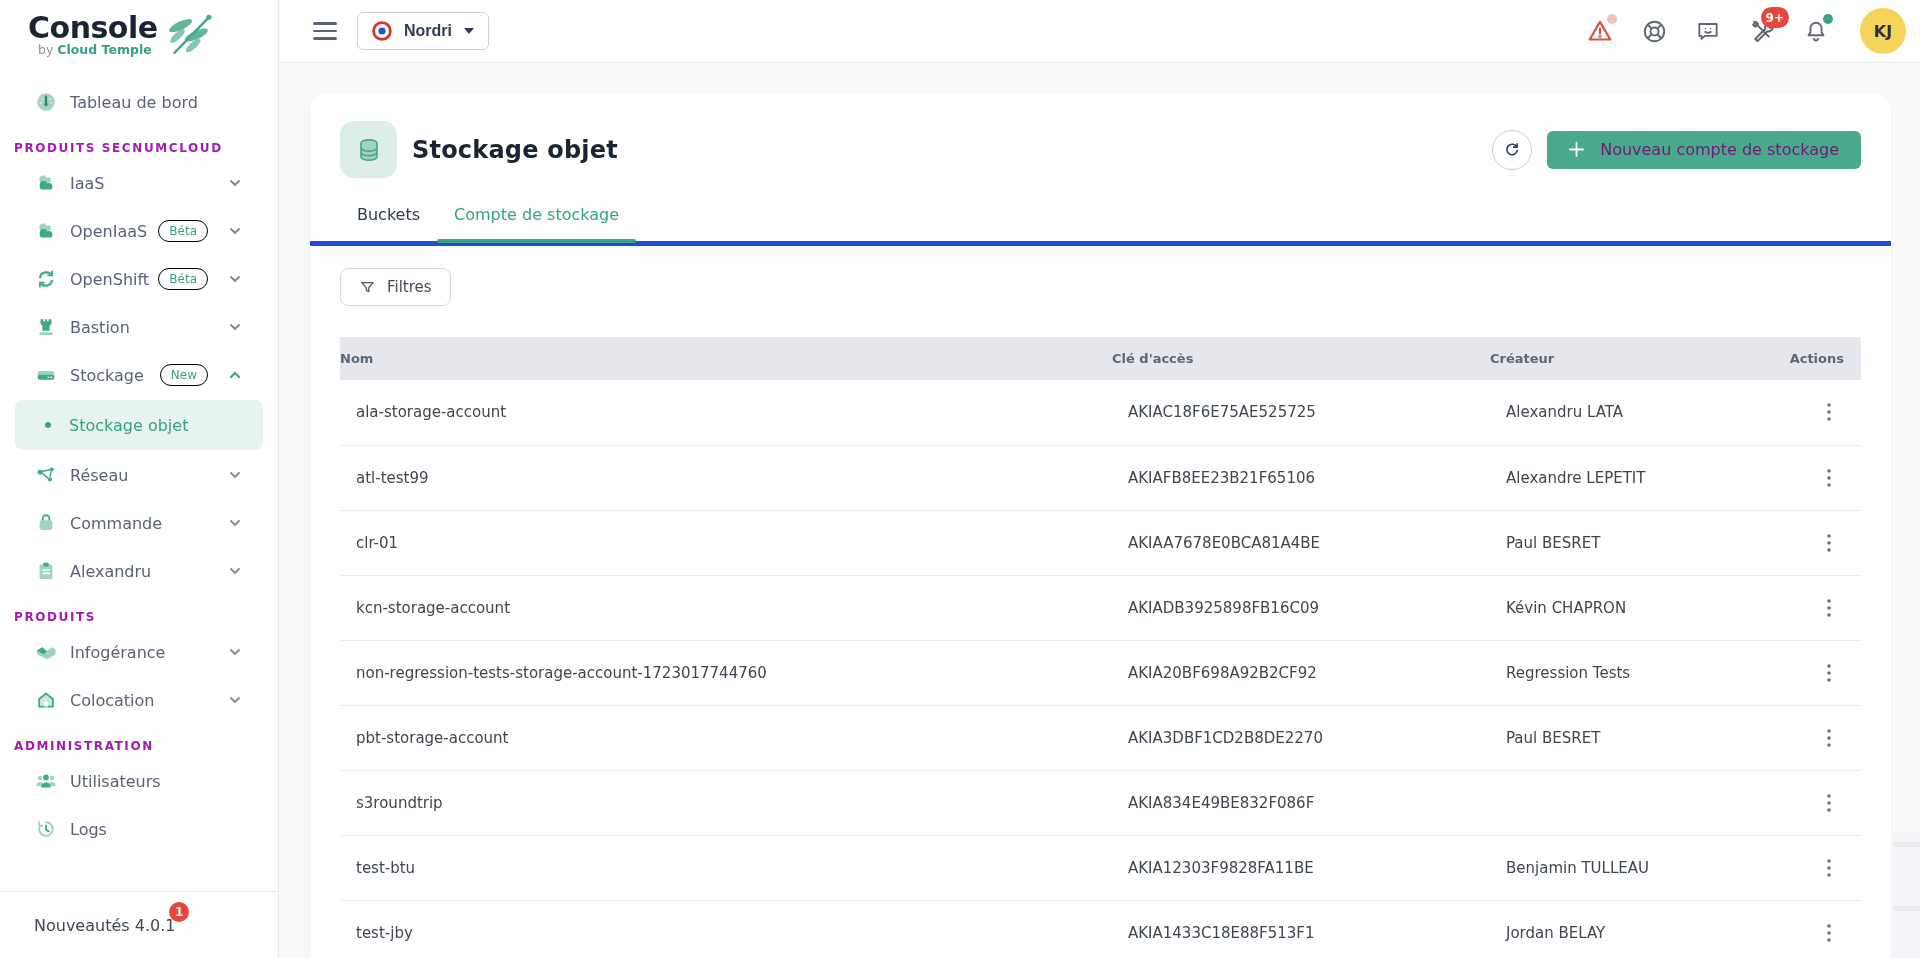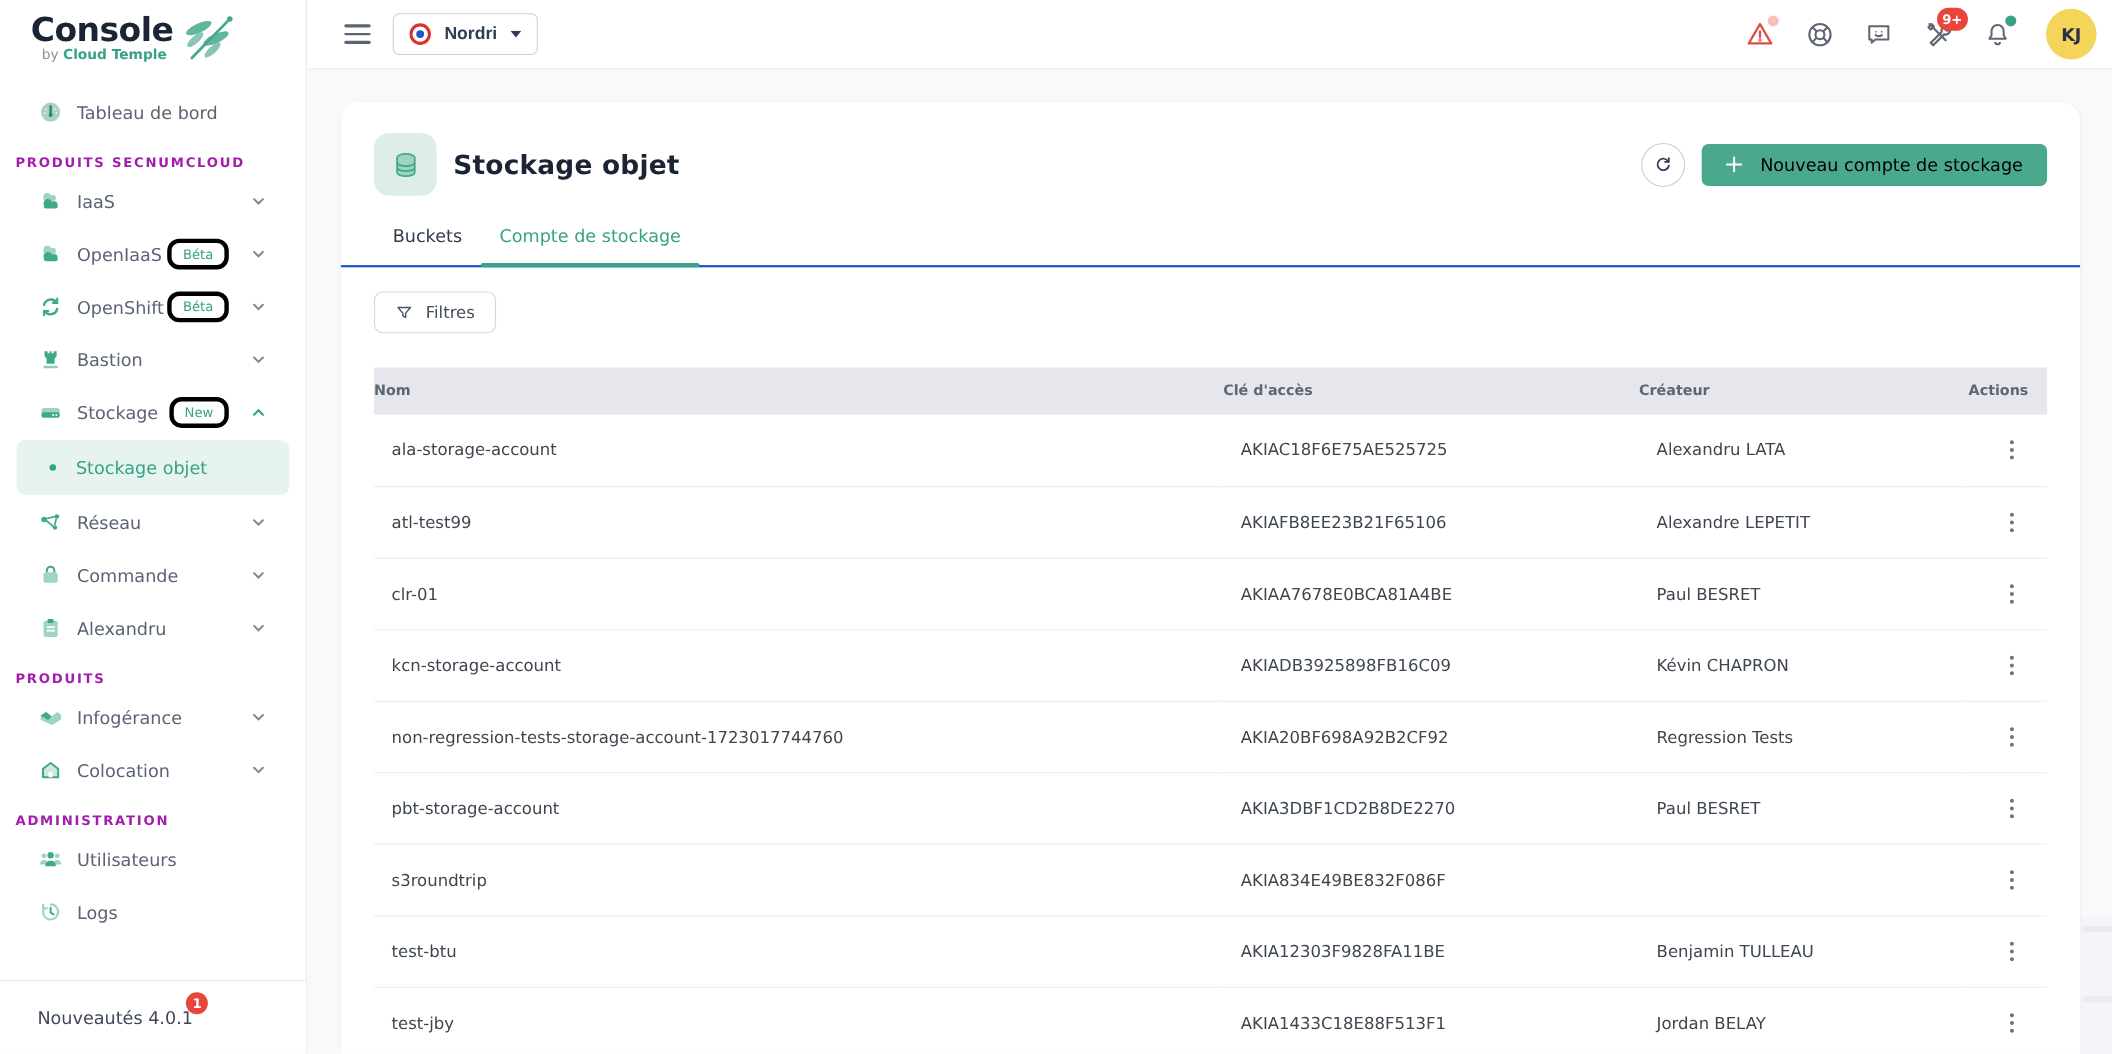--- a/index.html
+++ b/index.html
@@ -10,21 +10,21 @@
   .sidebar { position:absolute; left:0; top:0; width:279px; height:958px; background:#fff; border-right:1px solid #e9ebee; z-index:5; }
   .logo { display:flex; align-items:flex-start; padding:12px 0 0 28px; cursor:pointer; }
   .logo-text { display:flex; flex-direction:column; }
   .logo-name { font-size:30px; font-weight:800; letter-spacing:-0.5px; color:#1b2434; line-height:32px; }
   .logo-byline { font-size:12.5px; margin-top:-2px; padding-left:10px; color:#8b93a2; }
   .logo-byline b { color:#35a186; }
   .nav { position:absolute; top:70px; left:0; right:0; bottom:68px; overflow:hidden; }
   .nav-item { position:relative; display:flex; align-items:center; height:48px; padding:0 70px 0 34px; font-size:16px; font-weight:500; color:#5a6374; cursor:pointer; }
   .nav-item .nav-icon { width:24px; height:24px; margin-right:12px; display:inline-flex; align-items:center; justify-content:center; flex:0 0 24px; }
   .nav-chevron { position:absolute; right:36px; top:50%; transform:translateY(-50%); display:inline-flex; }
-  .nav-badge { margin-left:auto; border:4px solid #000000; color:#3aa188; font-size:12px; border-radius:11px; padding:3px 10px; white-space:nowrap; }
+  .nav-badge { margin-left:auto; border:1px solid #000000; color:#3aa188; font-size:12px; border-radius:11px; padding:3px 10px; white-space:nowrap; }
   .nav-section-title { margin:15px 0 4px; padding:0 14px; font-size:12px; font-weight:bold; letter-spacing:1.6px; color:#a21caf; }
   .nav-top-gap { height:8px; }
   .nav-subitem { position:relative; display:flex; align-items:center; height:50px; margin:1px 15px; padding-left:30px; border-radius:8px; background:#e7f3ee; color:#35a186; font-size:16px; font-weight:500; cursor:pointer; }
   .nav-subitem .bullet { width:6px; height:6px; border-radius:50%; background:#35a186; margin-right:18px; }
   .sidebar-footer { position:absolute; left:0; right:0; bottom:0; height:67px; border-top:1px solid #e9ebee; background:#fff; }
   .whats-new { position:relative; display:inline-block; margin:24px 0 0 34px; font-size:16px; color:#3f4856; cursor:pointer; }
   .whats-new-badge { position:absolute; right:-14px; top:-14px; min-width:20px; height:20px; border-radius:10px; background:#e8453c; color:#fff; font-size:12px; font-weight:bold; display:flex; align-items:center; justify-content:center; padding:0 6px; }
 
   
   .topbar { position:absolute; left:280px; right:0; top:0; height:63px; background:#fff; border-bottom:1px solid #e9ebee; display:flex; align-items:center; padding:0 14px 0 33px; z-index:4; }
@@ -39,22 +39,22 @@
   .count-badge { position:absolute; top:-10px; right:-13px; background:#e8453c; color:#fff; font-size:12px; font-weight:bold; border-radius:11px; min-width:25px; height:21px; display:flex; align-items:center; justify-content:center; padding:0 5px; }
   .avatar { width:46px; height:46px; border-radius:50%; background:#f5d45a; color:#263149; font-weight:bold; font-size:16px; display:flex; align-items:center; justify-content:center; margin-left:4px; cursor:pointer; }
 
   
   .content { position:absolute; left:280px; right:0; top:64px; bottom:0; }
   .card { position:absolute; left:30px; top:29px; width:1581px; height:1100px; background:#fff; border-radius:16px; box-shadow:0 1px 3px rgba(25,35,55,0.06); overflow:hidden; }
   .card-header { display:flex; align-items:center; padding:28px 30px 0 30px; }
   .page-icon-tile { width:57px; height:57px; border-radius:14px; background:#ddeee7; display:flex; align-items:center; justify-content:center; }
   .page-title { font-size:24px; font-weight:bold; color:#1b2434; margin-left:15px; letter-spacing:0.2px; }
   .refresh-btn { margin-left:auto; width:40px; height:40px; border-radius:50%; border:1px solid #c9cfd8; background:#fff; display:flex; align-items:center; justify-content:center; cursor:pointer; }
-  .new-btn { margin-left:15px; height:38px; border:none; border-radius:6px; background:#4aa98c; color:#000000; font-size:16px; font-family:inherit; display:flex; align-items:center; gap:16px; padding:0 22px; cursor:pointer; }
-  .tabs { display:flex; margin-top:27px; padding:0 30px; border-bottom:2px solid #1d4ed8; }
+  .new-btn { margin-left:15px; height:38px; border:none; border-radius:6px; background:#4aa98c; color:#701a75; font-size:16px; font-family:inherit; display:flex; align-items:center; gap:16px; padding:0 22px; cursor:pointer; }
+  .tabs { display:flex; margin-top:27px; padding:0 30px; border-bottom:5px solid #1d4ed8; }
   .tab { position:relative; padding:0 17px 17px; font-size:16px; font-weight:500; color:#2f3a4a; cursor:pointer; }
   .tab.active { color:#35a186; }
   .tab.active::after { content:""; position:absolute; left:0; right:0; bottom:-2px; height:4px; border-radius:3px; background:#3aa389; }
   .filters-row { padding:22px 30px 0; }
   .filter-btn { display:inline-flex; align-items:center; gap:11px; border:1px solid #d4d9df; border-radius:8px; background:#fff; padding:9px 18px; font-size:15px; color:#424b5a; font-family:inherit; cursor:pointer; }
 
   table.data { width:1521px; margin:31px 30px 0; border-collapse:collapse; table-layout:fixed; }
   table.data col.c-name { width:772px; } table.data col.c-key { width:378px; } table.data col.c-creator { width:292px; } table.data col.c-actions { width:79px; }
   table.data th { background:#e5e7ec; height:43px; font-size:13px; font-weight:bold; color:#5c6776; text-align:left; }
   table.data th.t-right { text-align:right; padding-right:17px; padding-left:0; }

